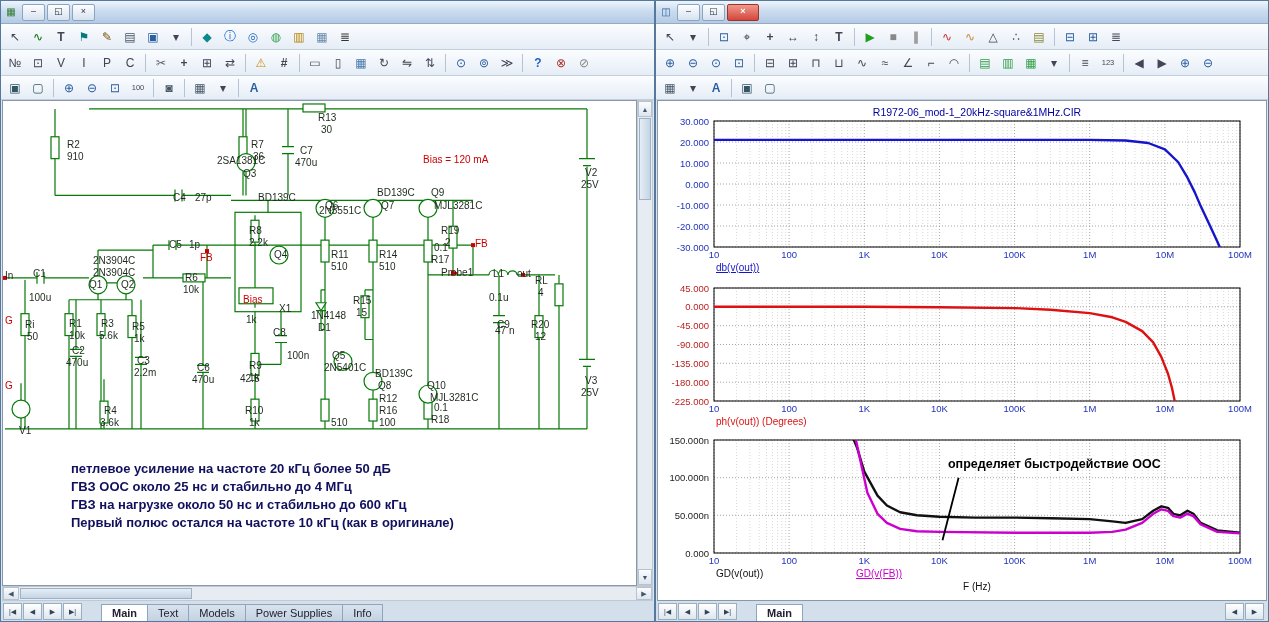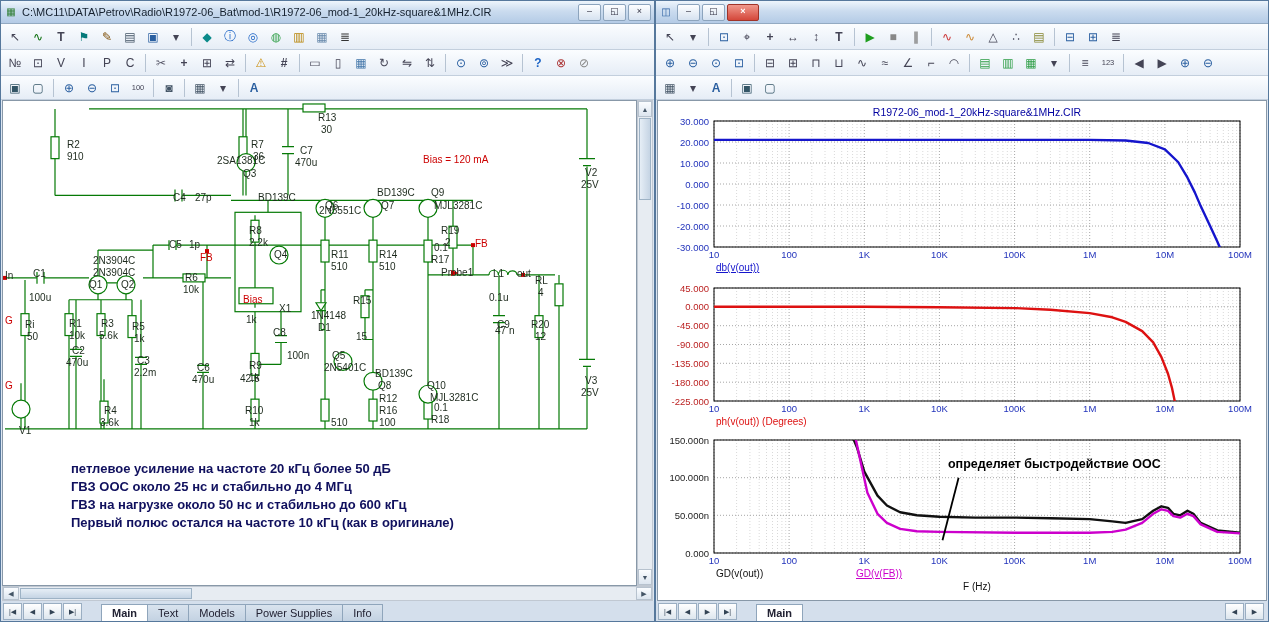--- a/index.html
+++ b/index.html
@@ -49,21 +49,20 @@
   .plot-panel{flex:1;position:relative;margin:0 1px;background:#ffffff;border:1px solid #8898a8;overflow:hidden;}
   .chart{position:absolute;left:2px;right:2px;}
   svg text{font-family:"Liberation Sans",sans-serif;}
 </style>
 </head>
 <body>
 
 <div class="win" id="win-left">
   <div class="titlebar">
     <span class="win-icon" style="color:#2e7d32;">▦</span>
-    <span class="title-text">C:\MC11\DATA\Petrov\Radio\R1972-06_Bat\mod-1\R1972-06_mod-1_20kHz-square&amp;1MHz.CIR</span>
     <span class="winbtns">
         <span class="winbtn">–</span>
         <span class="winbtn">◱</span>
         <span class="winbtn">×</span>
       </span>
   </div>
   <div class="toolbar">
       <span class="tbicon">↖</span>
       <span class="tbicon" style="color: rgb(4, 106, 4);">∿</span>
       <span class="tbicon" style="font-weight: bold;">T</span>
@@ -263,21 +262,21 @@
           <span class="slabel" style="left: 129px; top: 220px;">R5</span>
           <span class="slabel" style="left: 131px; top: 232px;">1k</span>
           <span class="slabel red" style="left: 240px; top: 193px;">Bias</span>
           <span class="slabel" style="left: 276px; top: 202px;">X1</span>
           <span class="slabel" style="left: 243px; top: 213px;">1k</span>
           <span class="slabel" style="left: 237px; top: 224px; margin-top: 48px;">42.5</span>
           <span class="slabel" style="left: 270px; top: 226px;">C8</span>
           <span class="slabel" style="left: 308px; top: 209px;">1N4148</span>
           <span class="slabel" style="left: 315px; top: 221px;">D1</span>
           <span class="slabel" style="left: 350px; top: 194px;">R15</span>
-          <span class="slabel" style="left: 353px; top: 206px; margin-top: 24px;">15</span>
+          <span class="slabel" style="left: 353px; top: 206px;">15</span>
           <span class="slabel" style="left: 69px; top: 244px;">C2</span>
           <span class="slabel" style="left: 63px; top: 256px;">470u</span>
           <span class="slabel" style="left: 134px; top: 254px;">C3</span>
           <span class="slabel" style="left: 131px; top: 266px;">2.2m</span>
           <span class="slabel" style="left: 194px; top: 261px;">C6</span>
           <span class="slabel" style="left: 189px; top: 273px;">470u</span>
           <span class="slabel" style="left: 284px; top: 249px;">100n</span>
           <span class="slabel" style="left: 329px; top: 249px;">Q5</span>
           <span class="slabel" style="left: 321px; top: 261px;">2N5401C</span>
           <span class="slabel" style="left: 372px; top: 267px;">BD139C</span>

